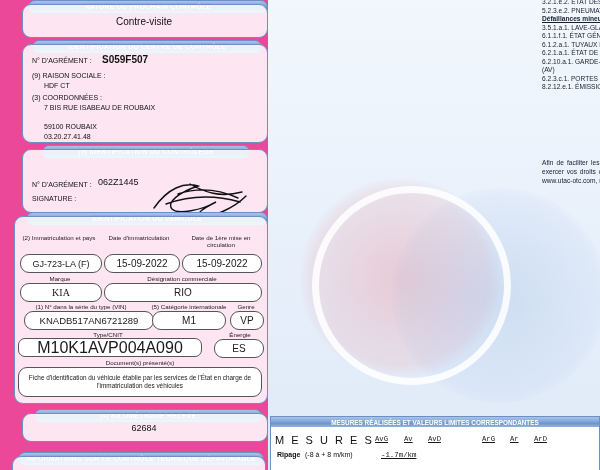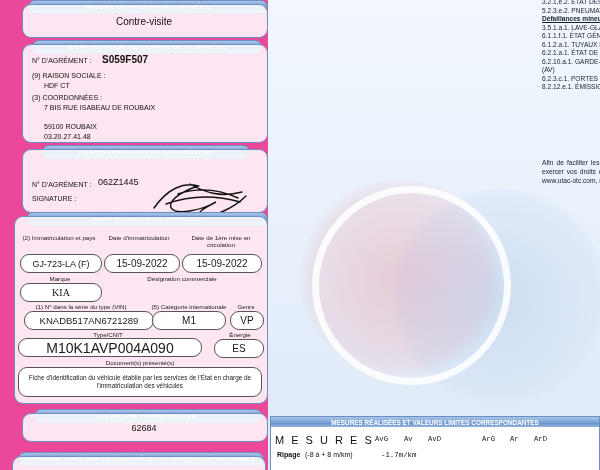--- a/index.html
+++ b/index.html
@@ -50,21 +50,21 @@
   .rgpd{position:absolute;left:274px;top:158px;width:318px;
         font-size:6.6px;line-height:9px;color:#15202e;text-align:justify;}
 
   
   .mhdr{position:absolute;left:270px;top:416px;width:328px;height:11px;line-height:11px;
         text-align:center;color:#fff;font-size:6.4px;font-weight:bold;
         background:linear-gradient(180deg,#a9c4e8 0%,#7ea4d6 45%,#6d95cd 58%,#9dbbe4 100%);
         border:1px solid #6d8fc4;overflow:hidden;white-space:nowrap;}
   .mpanel{position:absolute;left:270px;top:427px;width:328px;height:43px;
           background:#ffffff;border-left:1px solid #6d8fc4;border-right:1px solid #6d8fc4;}
-  .mono{font-family:"Liberation Mono", monospace;}
+  .mono{font-family:"Liberation Mono", monospace;text-decoration:underline;}
 
   .sigwrap{position:absolute;left:150px;top:178px;width:105px;height:40px;}
 </style>
 </head>
 <body>
 
 <div class="page">
 
   <div class="wash"></div>
   <div class="wm-red" style="left:300px;top:178px;width:200px;height:200px;"></div>
@@ -108,31 +108,32 @@
     <div class="lbl2" style="left:104px;top:234px;width:70px;">Date d'immatriculation</div>
     <div class="lbl2" style="left:182px;top:234px;width:78px;">Date de 1ère mise en circulation</div>
 
     <div class="fld" style="left:20px;top:254px;width:80px;height:17px;font-size:9px;">GJ-723-LA (F)</div>
     <div class="fld" style="left:104px;top:254px;width:74px;height:17px;font-size:10px;">15-09-2022</div>
     <div class="fld" style="left:182px;top:254px;width:78px;height:17px;font-size:10px;">15-09-2022</div>
 
     <div class="lbl" style="left:20px;top:275px;width:80px;">Marque</div>
     <div class="lbl" style="left:104px;top:275px;width:156px;">Désignation commerciale</div>
     <div class="fld" style="left:20px;top:283px;width:80px;height:17px;font-size:10px;font-family:Liberation Serif, serif;">KIA</div>
+    <div class="fld" style="left:104px;top:283px;width:156px;height:17px;font-size:10px;">RIO</div>
 
     <div class="lbl" style="left:16px;top:303px;width:130px;">(1) N° dans la série du type (VIN)</div>
     <div class="lbl" style="left:150px;top:303px;width:78px;">(5) Catégorie internationale</div>
     <div class="lbl" style="left:230px;top:303px;width:32px;">Genre</div>
     <div class="fld" style="left:24px;top:311px;width:128px;height:17px;font-size:9.5px;">KNADB517AN6721289</div>
     <div class="fld" style="left:152px;top:311px;width:72px;height:17px;font-size:10px;">M1</div>
     <div class="fld" style="left:230px;top:311px;width:32px;height:17px;font-size:10px;">VP</div>
 
     <div class="lbl" style="left:18px;top:331px;width:180px;">Type/CNIT</div>
     <div class="lbl" style="left:216px;top:331px;width:48px;">Énergie</div>
-    <div class="fld" style="left:18px;top:338px;width:182px;height:17px;font-size:14px;">M10K1AVP004A090</div>
+    <div class="fld" style="left:18px;top:338px;width:182px;height:17px;font-size:16px;border-radius:7px;">M10K1AVP004A090</div>
     <div class="fld" style="left:214px;top:339px;width:48px;height:17px;font-size:10px;">ES</div>
 
     <div class="lbl" style="left:18px;top:359px;width:244px;">Document(s) présenté(s)</div>
     <div class="fld" style="left:18px;top:367px;width:244px;height:30px;font-size:6.4px;line-height:8px;padding:0 5px;box-sizing:border-box;">Fiche d'identification du véhicule établie par les services de l'État en charge de l'immatriculation des véhicules</div>
 
     <div class="hdr" style="left:34px;top:409px;width:226px;">(4) KILOMÉTRAGE RELEVÉ</div>
     <div class="panel" style="left:22px;top:413px;width:244px;height:27px;"></div>
     <div class="txt" style="left:22px;top:423px;width:244px;text-align:center;font-size:9px;">62684</div>
 
     <div class="hdr" style="left:18px;top:452px;width:244px;">INFORMATIONS SUR LE CONTRÔLE TECHNIQUE DÉFAVORABLE</div>

